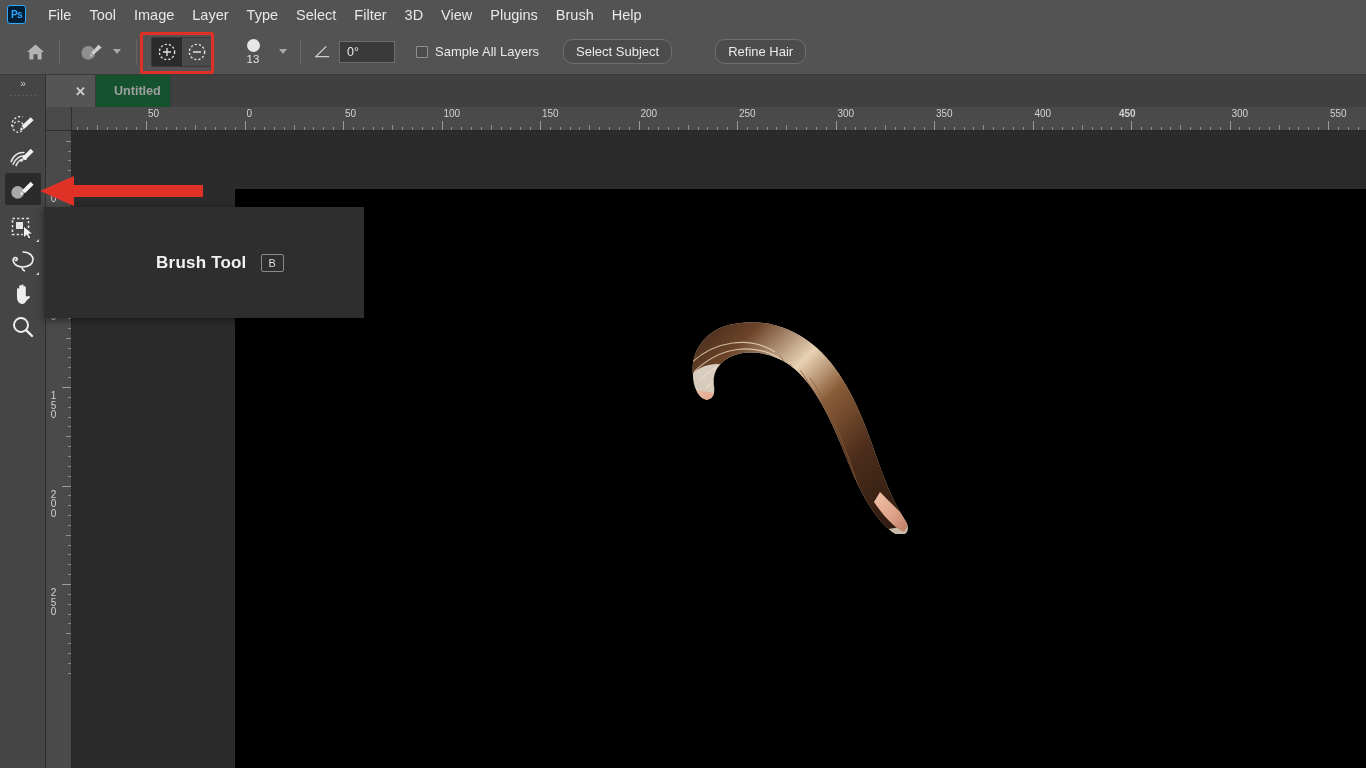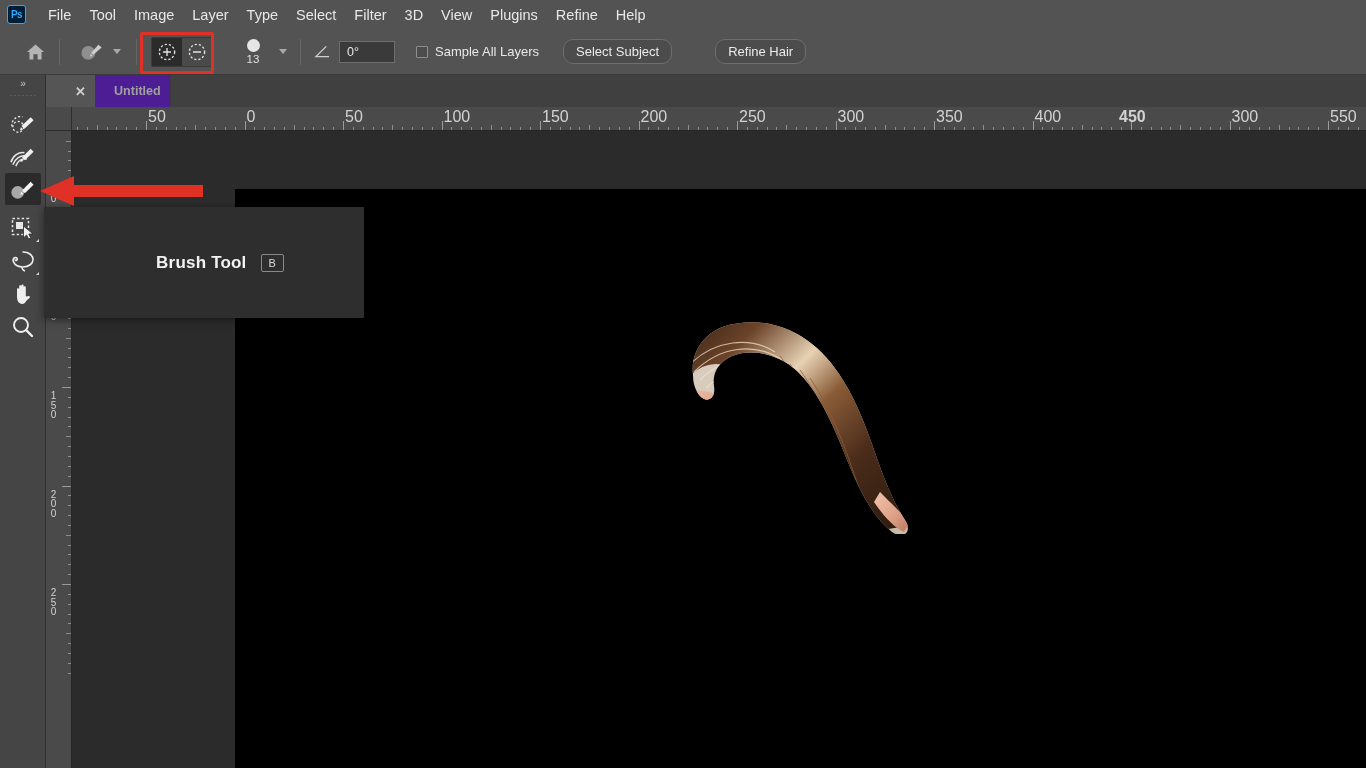--- a/index.html
+++ b/index.html
@@ -133,21 +133,21 @@
   
   .tabbar {
     position: absolute; left: 46px; top: 75px; width: 1320px; height: 32px;
     background: #404040; display: flex; align-items: stretch;
   }
   .tab {
     display: flex; align-items: center; padding: 0 9px 0 18px;
     background: #555555; color: #f0f0f0; font-size: 12.6px; font-weight: bold;
     border-right: 1px solid #3a3a3a; cursor: default; white-space: nowrap;
   }
-  .tab.inactive { background: #4c1d95; color: #9f9f9f; }
+  .tab.inactive { background: #14532d; color: #9f9f9f; }
   .tab-close {
     margin-left: 11px; color: #cfcfcf; font-size: 13px; line-height: 1;
     cursor: default;
   }
 
   
   .ruler-corner {
     position: absolute; left: 46px; top: 107px; width: 26px; height: 24px;
     background: #4a4a4a; border-right: 1px solid #2e2e2e;
     border-bottom: 1px solid #2e2e2e;
@@ -158,21 +158,21 @@
   }
   .ruler-v {
     position: absolute; left: 46px; top: 131px; width: 26px; height: 637px;
     background: #4a4a4a; border-right: 1px solid #262626; overflow: hidden;
   }
   .rh-tick { position: absolute; bottom: 0; width: 1px; background: #8d8d8d; }
   .rh-major { height: 9px; background: #9a9a9a; }
   .rh-mid { height: 5px; }
   .rh-minor { height: 3px; }
   .rh-label {
-    position: absolute; top: 1px; color: #d2d2d2; font-size: 16px;
+    position: absolute; top: 1px; color: #d2d2d2; font-size: 10px;
     font-family: "Liberation Sans", sans-serif; padding-left: 2px;
   }
   .rv-tick { position: absolute; right: 0; height: 1px; background: #8d8d8d; }
   .rv-major { width: 9px; background: #9a9a9a; }
   .rv-mid { width: 5px; }
   .rv-minor { width: 3px; }
   .rv-label {
     position: absolute; left: 2px; color: #d2d2d2; font-size: 10px;
     width: 11px; line-height: 9.5px; text-align: center; word-break: break-all;
   }
@@ -221,21 +221,21 @@
         <div class="menu-item">File</div>
         <div class="menu-item">Tool</div>
         <div class="menu-item">Image</div>
         <div class="menu-item">Layer</div>
         <div class="menu-item">Type</div>
         <div class="menu-item">Select</div>
         <div class="menu-item">Filter</div>
         <div class="menu-item">3D</div>
         <div class="menu-item">View</div>
         <div class="menu-item">Plugins</div>
-        <div class="menu-item">Refine</div>
+        <div class="menu-item">Brush</div>
         <div class="menu-item">Help</div>
       </div>
   </div>
 
   <div class="optionsbar">
 
     <div class="home-btn">
       <svg width="19" height="18" viewBox="0 0 20 19">
         <path d="M10 1.5 L19 9.5 L16.4 9.5 L16.4 17.5 L12.2 17.5 L12.2 12 L7.8 12 L7.8 17.5 L3.6 17.5 L3.6 9.5 L1 9.5 Z" fill="#b4b4b4"></path>
       </svg>

